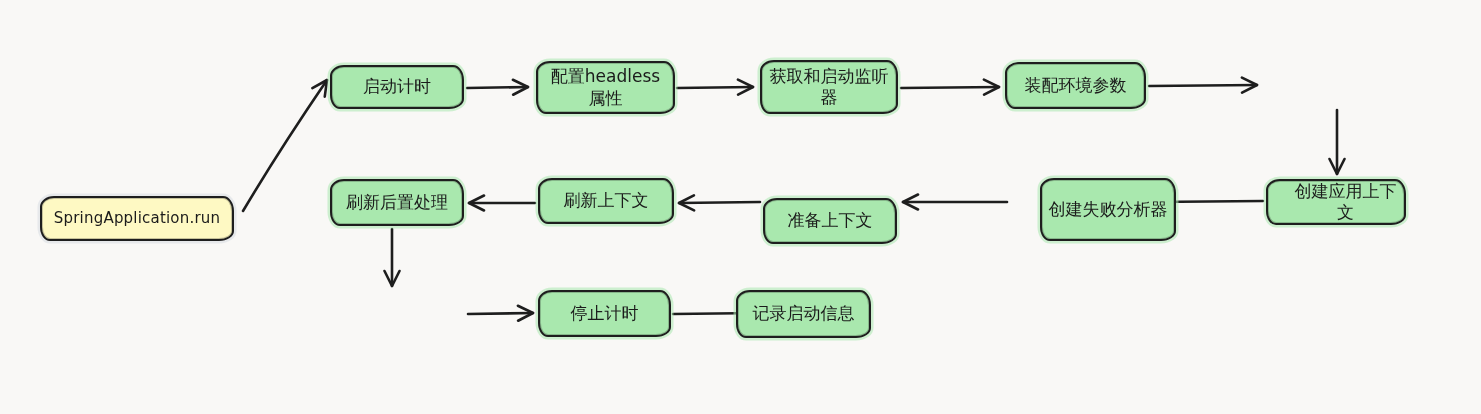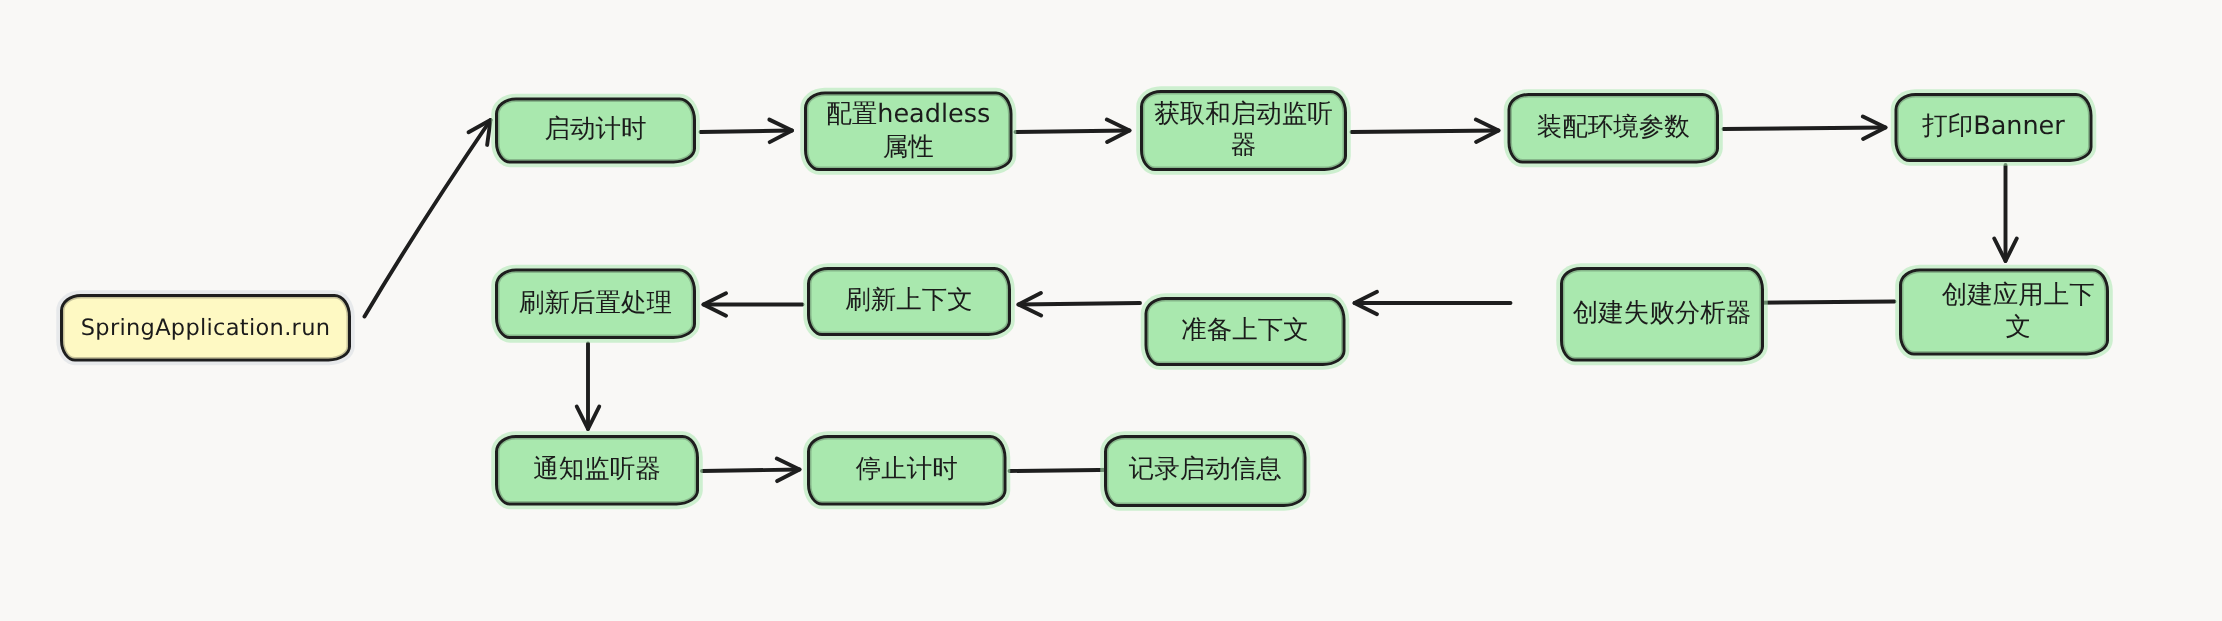--- a/index.html
+++ b/index.html
@@ -89,47 +89,41 @@
   </div>
 
   <div class="node green" style="left:760px; top:60px; width:138px; height:54px;">
     <span>获取和启动监听器</span>
   </div>
 
   <div class="node green" style="left:1005px; top:62px; width:141px; height:47px;">
     <span>装配环境参数</span>
   </div>
 
-  <div class="node green" style="left:1263px; top:62px; width:132px; height:46px;">
-    <span>打印Banner</span>
-  </div>
 
-  <div class="node green" style="left:1266px; top:179px; width:140px; height:58px;padding-left:25px;">
+  <div class="node green" style="left:1266px; top:179px; width:140px; height:46px;padding-left:25px;">
     <span>创建应用上下文</span>
   </div>
 
   <div class="node green" style="left:1040px; top:178px; width:136px; height:63px;">
     <span>创建失败分析器</span>
   </div>
 
   <div class="node green" style="left:763px; top:178px; width:134px; height:46px;margin-top:20px;">
     <span>准备上下文</span>
   </div>
 
   <div class="node green" style="left:538px; top:178px; width:136px; height:46px;">
     <span>刷新上下文</span>
   </div>
 
   <div class="node green" style="left:330px; top:179px; width:134px; height:47px;">
     <span>刷新后置处理</span>
   </div>
 
-  <div class="node green" style="left:330px; top:290px; width:136px; height:47px;">
-    <span>通知监听器</span>
-  </div>
 
   <div class="node green" style="left:538px; top:290px; width:133px; height:47px;">
     <span>停止计时</span>
   </div>
 
   <div class="node green" style="left:724px; top:290px; width:135px; height:48px;margin-left:12px;">
     <span>记录启动信息</span>
   </div>
 
 </div>

